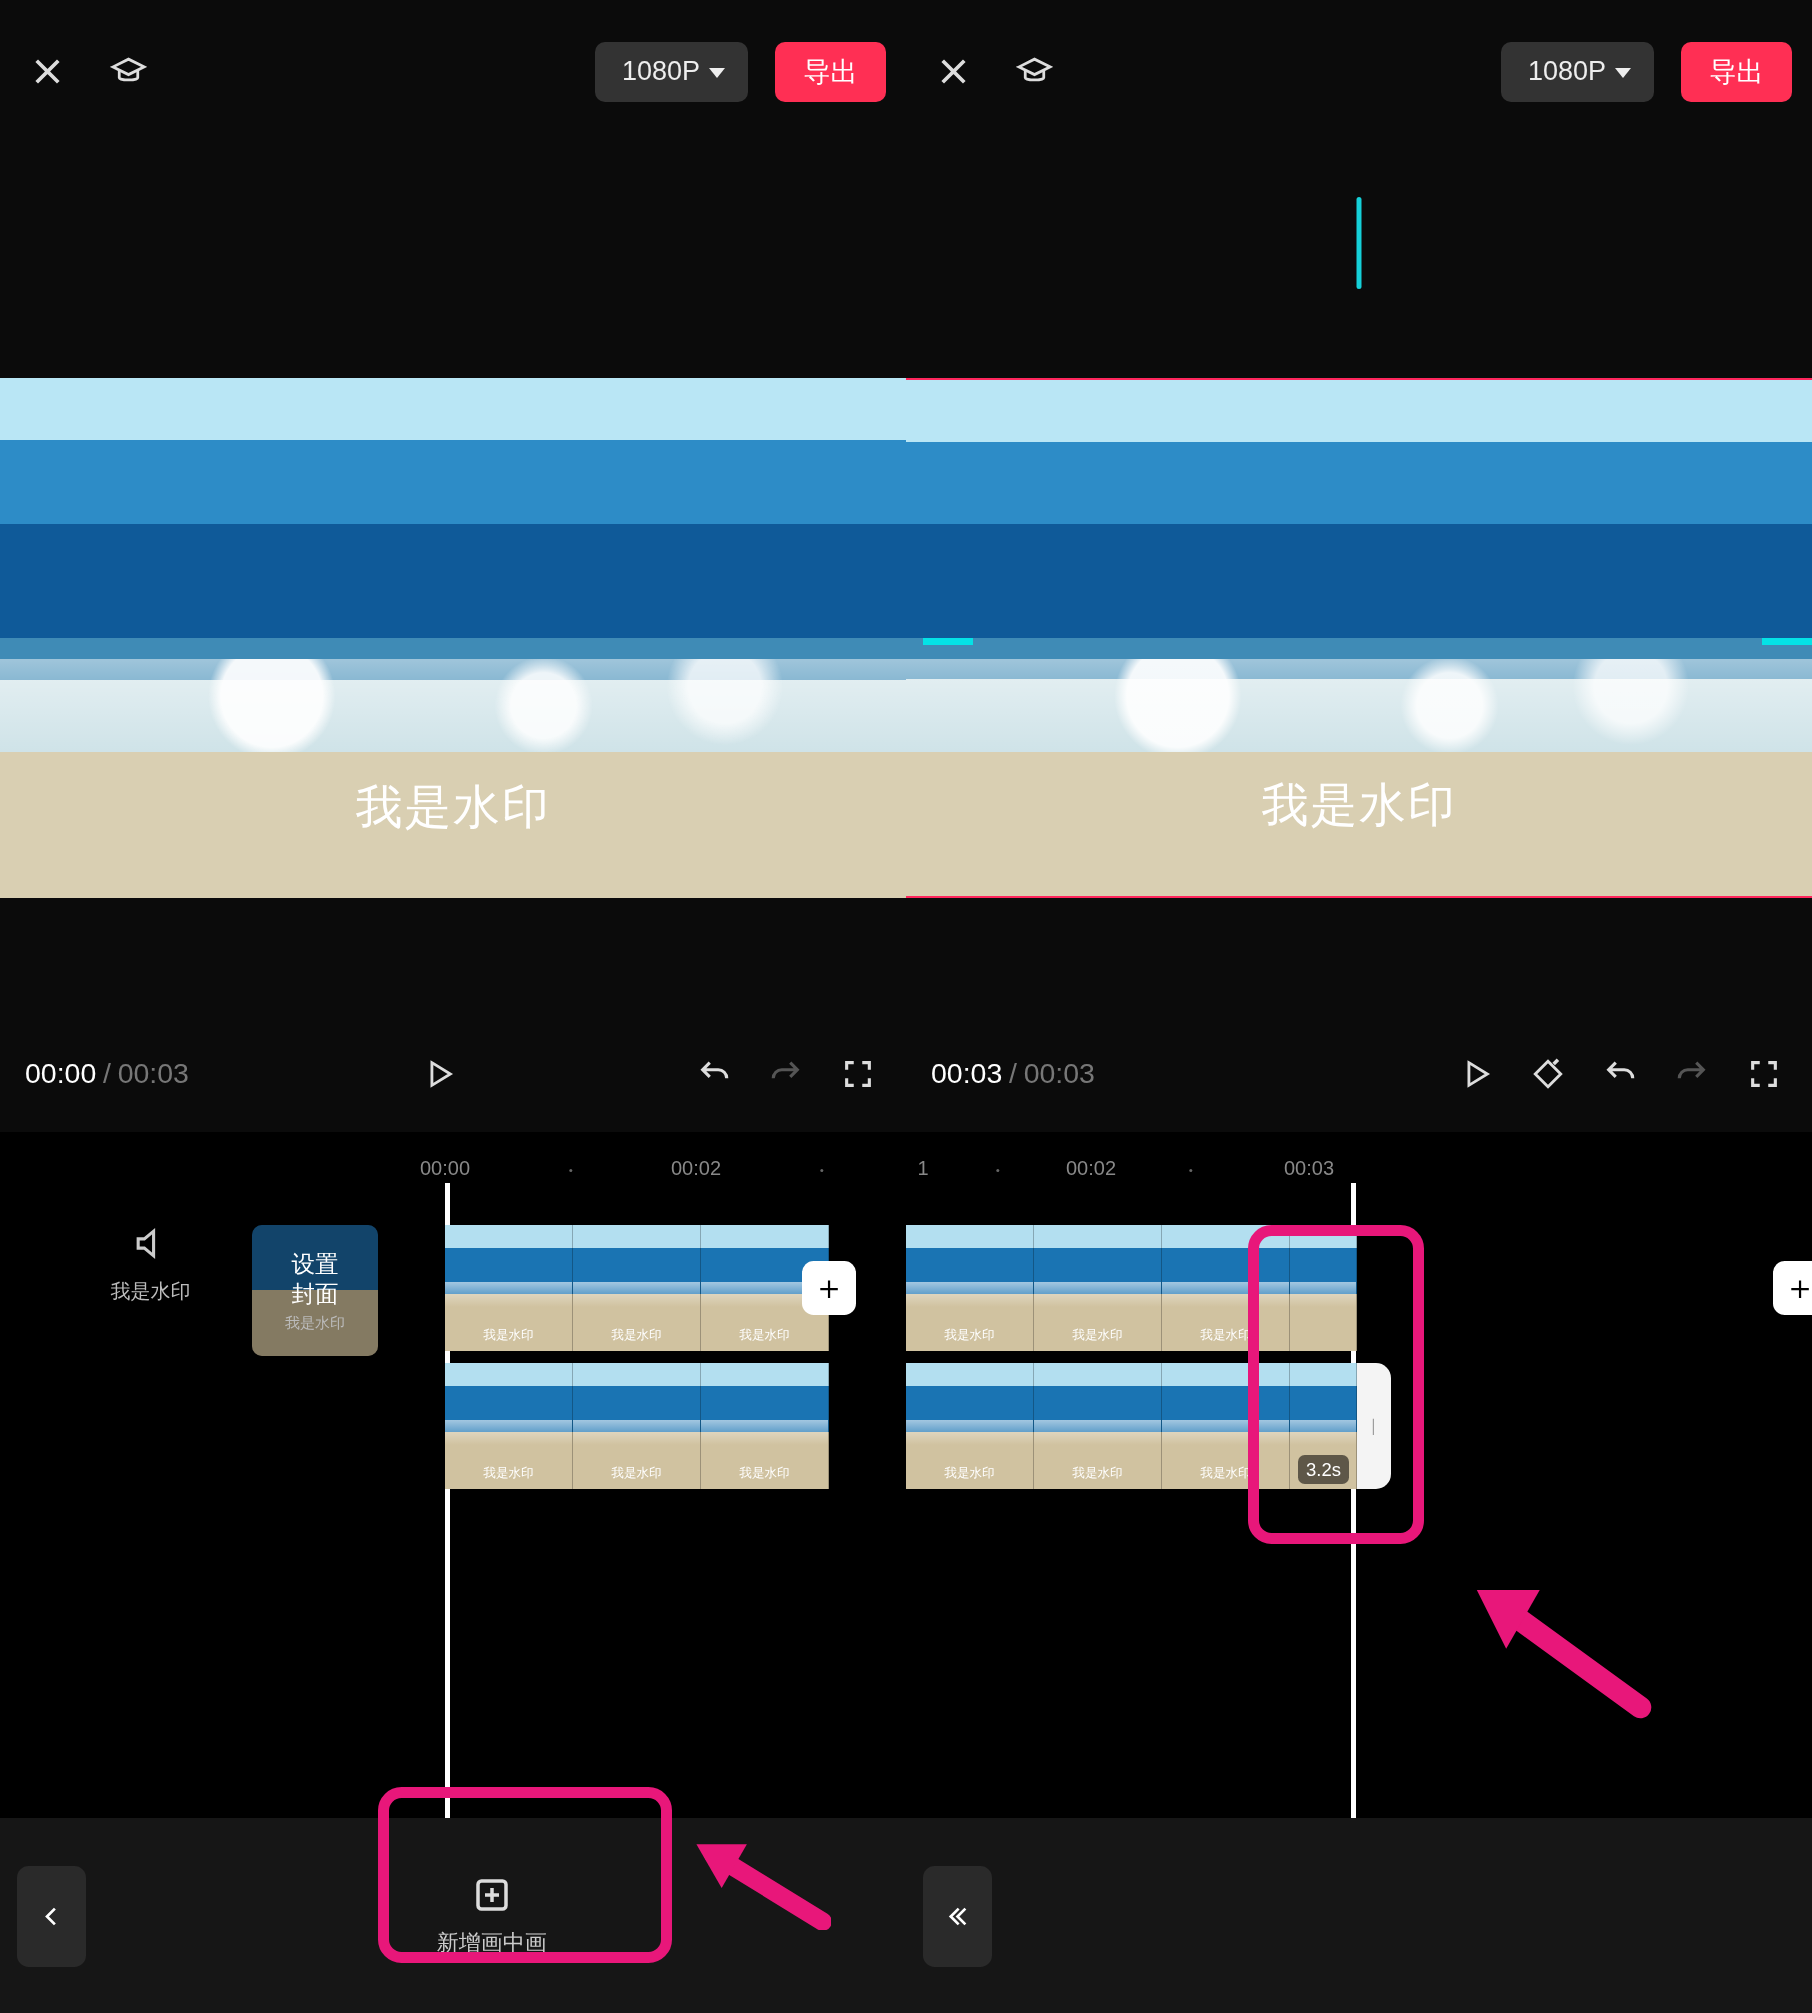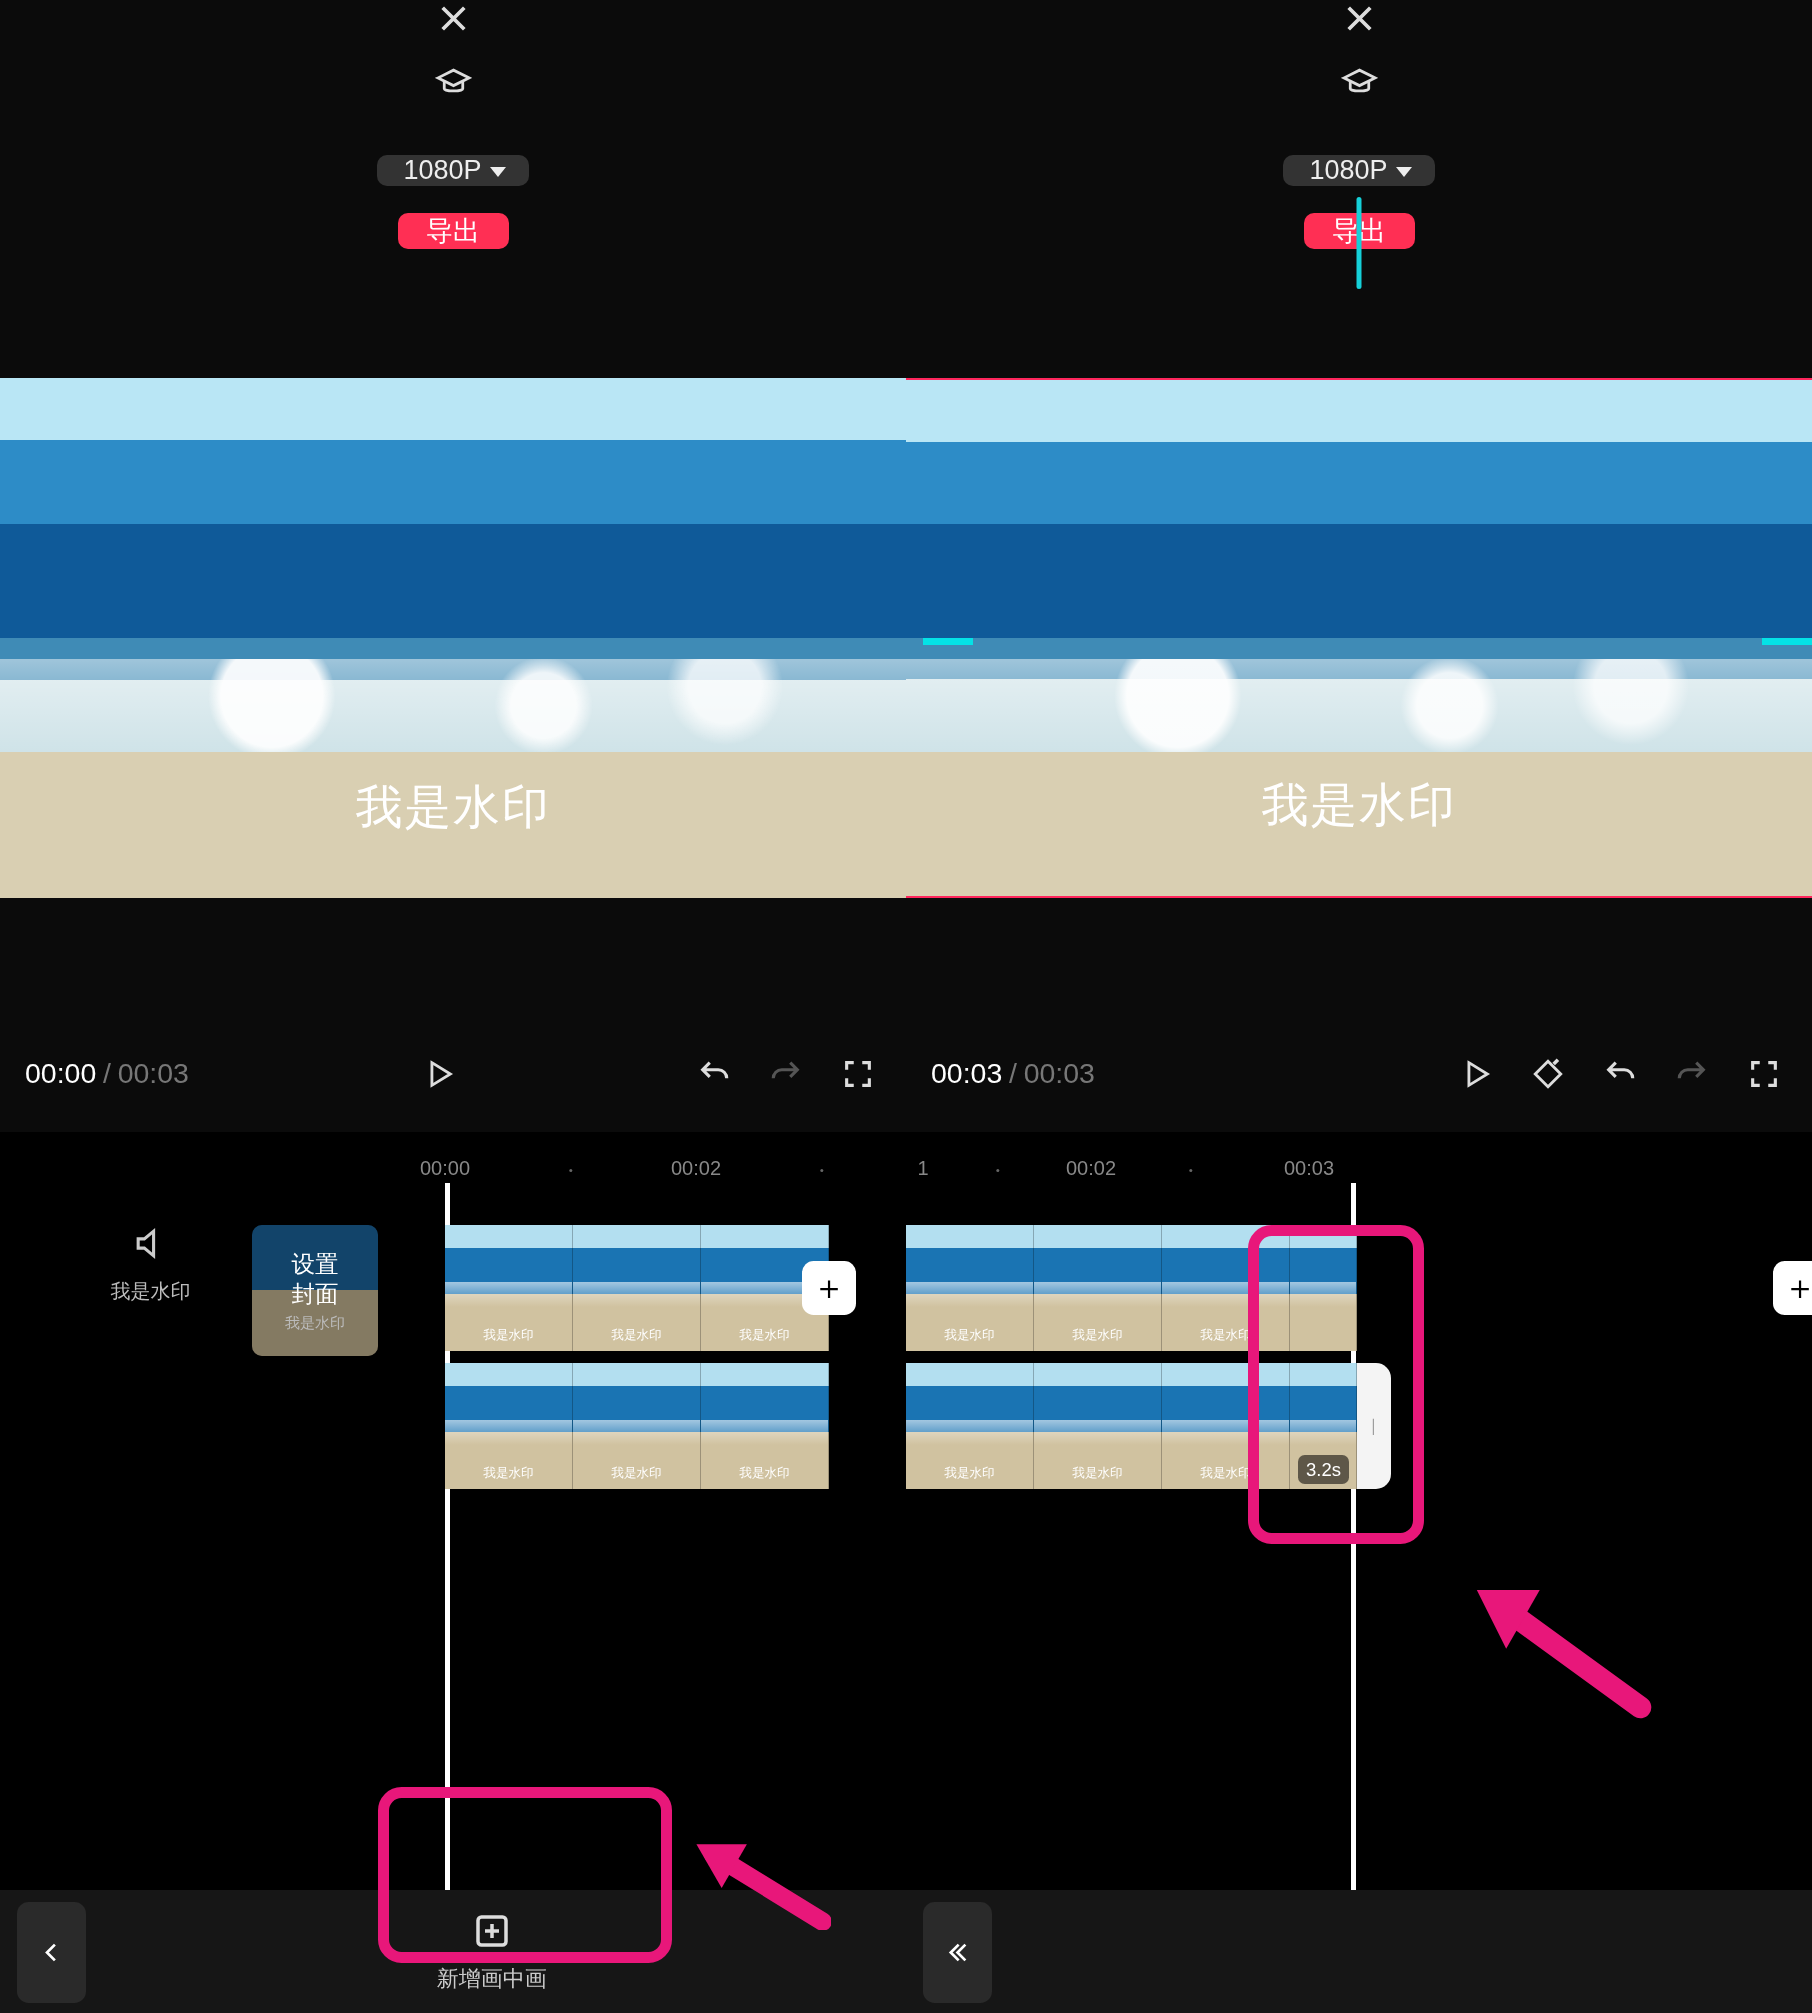--- a/index.html
+++ b/index.html
@@ -22,24 +22,23 @@
     display: flex;
     flex-direction: column;
     position: relative;
     background: #0b0b0b;
   }
   
   .header {
     height: 143px;
     display: flex;
     align-items: center;
-    padding: 0 52px;
+    padding: 0 20px;
     gap: 27px;
     background: #0b0b0b;
-    flex-direction: column;
   }
   .header .spacer { flex: 1; }
   .icon-btn {
     width: 54px; height: 54px;
     display: flex; align-items: center; justify-content: center;
     color: #ddd;
   }
   .icon-btn svg { width: 37px; height: 37px; }
   .res-btn {
     background: #333;
@@ -193,21 +192,21 @@
     padding:3.4px 8.4px; border-radius:6.7px;
   }
   .drag-handle {
     position:absolute; right:-34px; top:0; bottom:0; width:34px;
     background:#f4f4f4; border-radius: 0 15px 15px 0;
     display:flex; align-items:center; justify-content:center;
     color:#888;
   }
   
   .bottombar {
-    height: 124px;
+    height: 196px;
     background: #161616;
     display:flex; align-items:center;
     padding: 0 17px;
     gap: 8.4px;
     position:absolute; bottom:0; left:0; right:0;
   }
   .back-chip {
     width: 69px; height: 101px;
     background: #2a2a2a;
     border-radius:11.7px;

